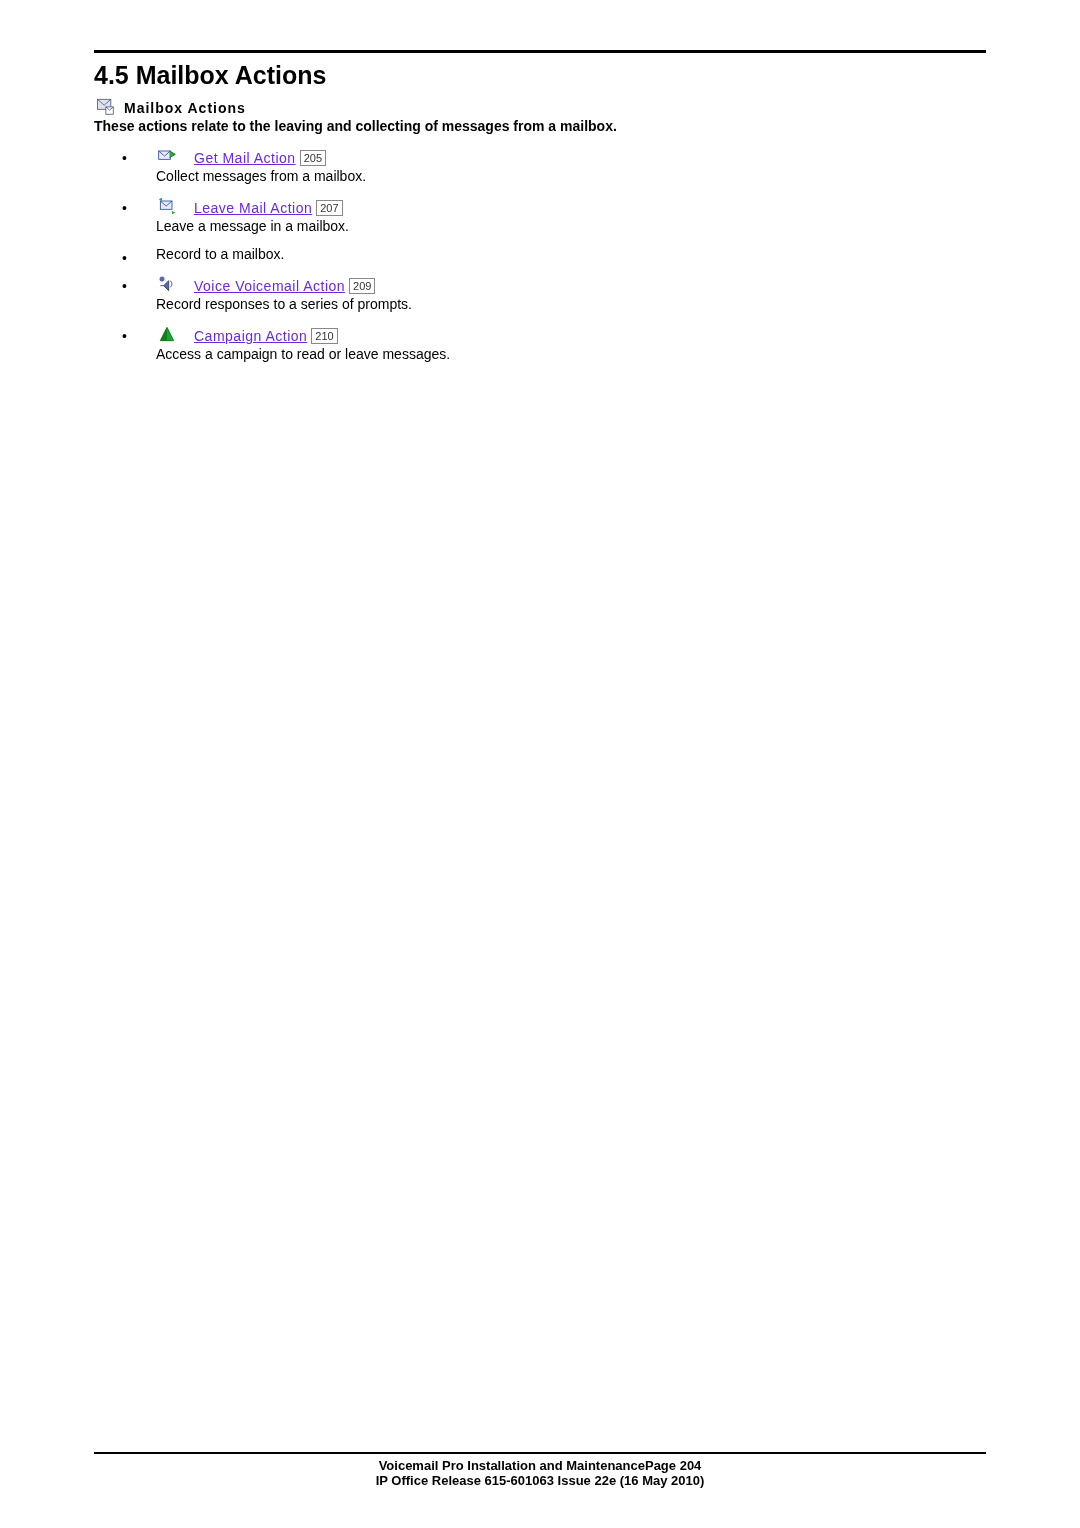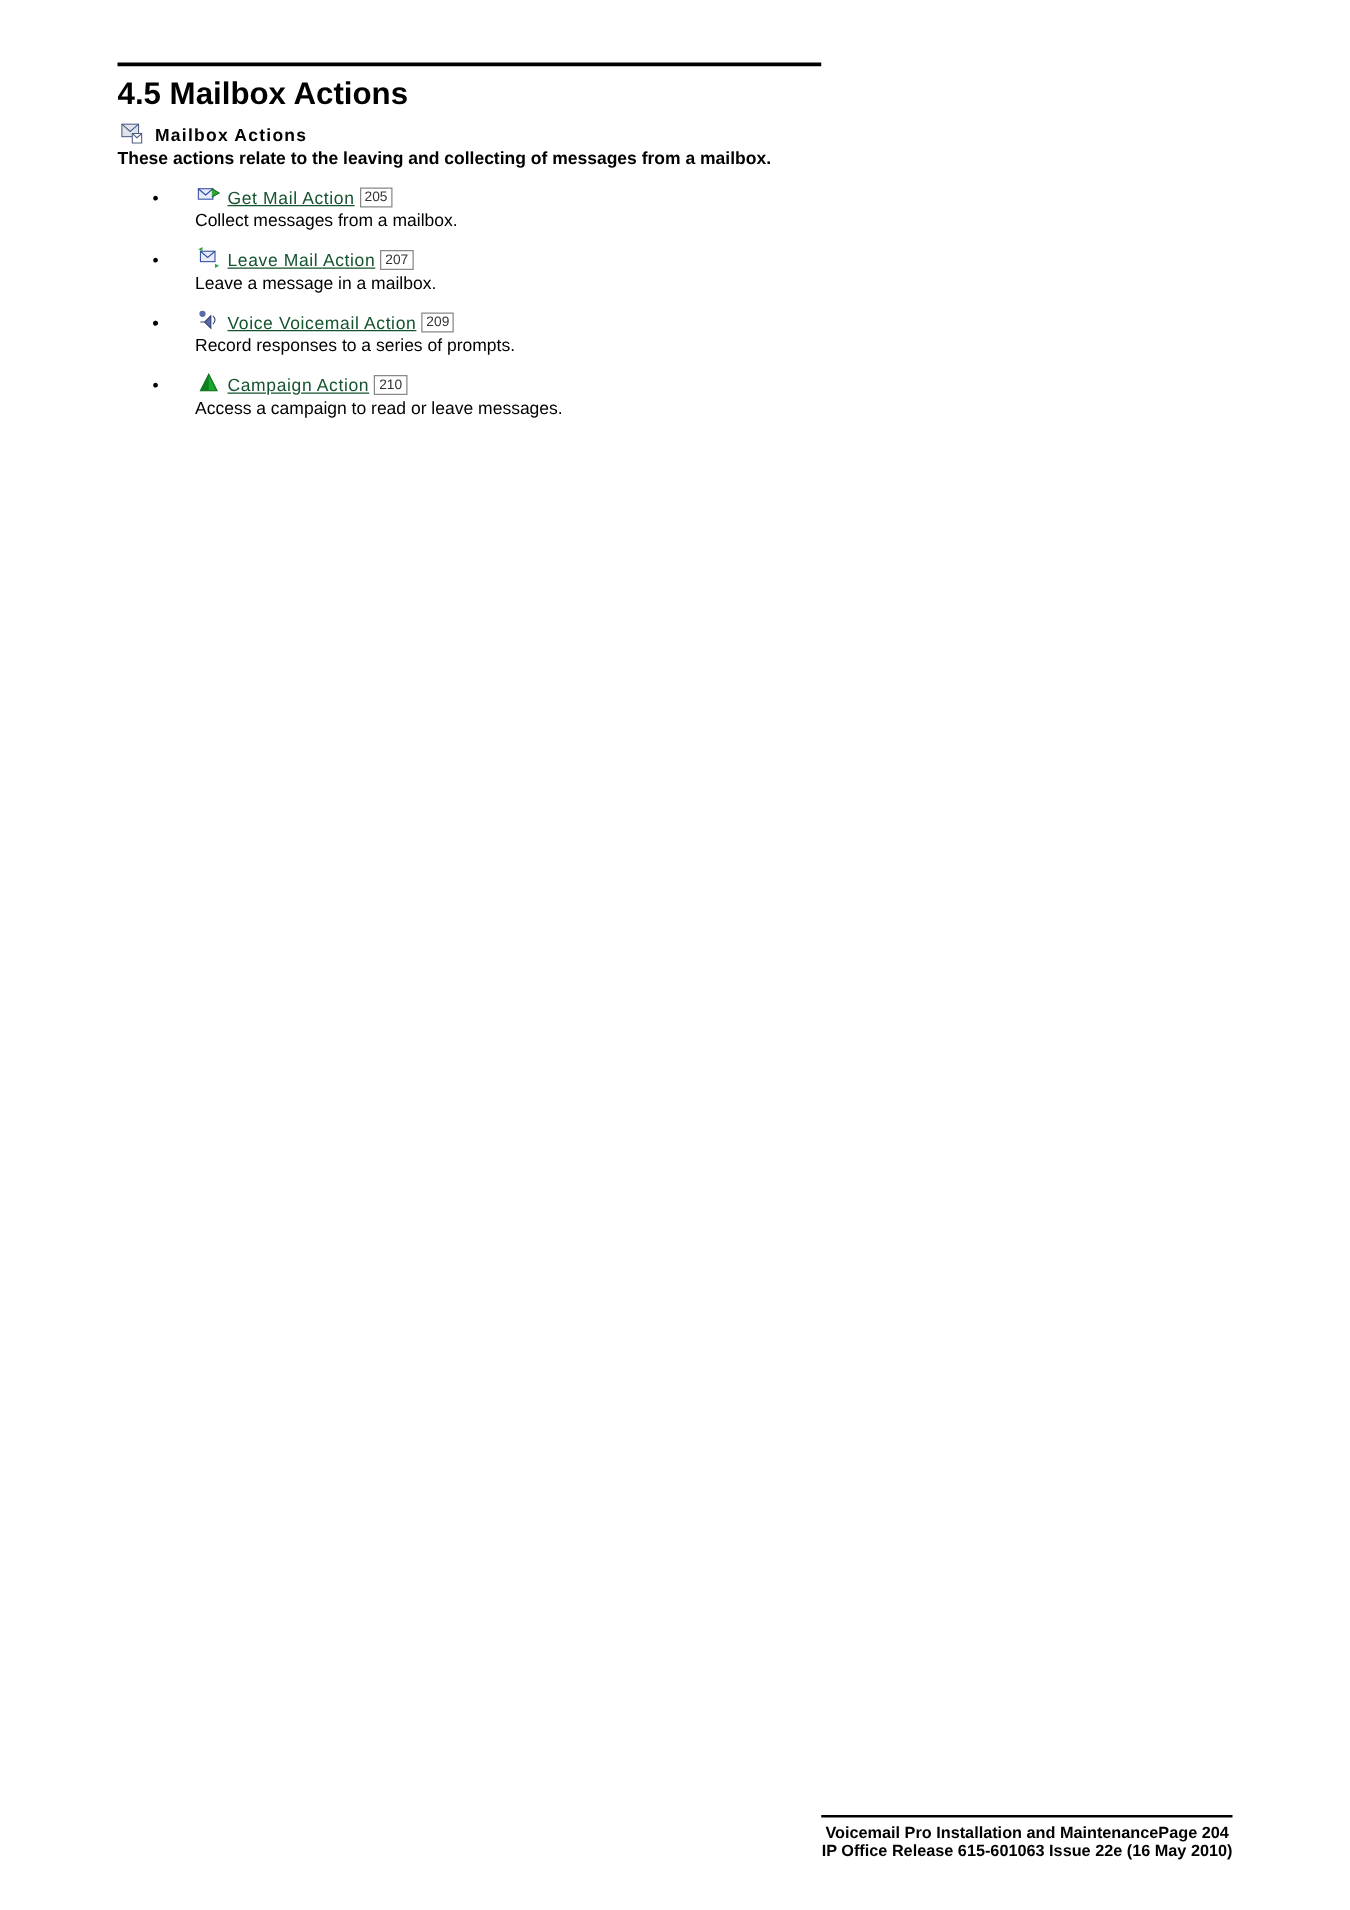--- a/index.html
+++ b/index.html
@@ -3,39 +3,39 @@
 <meta charset="utf-8">
 <style>
   * { box-sizing: border-box; margin: 0; padding: 0; }
   html, body { width: 1080px; height: 1528px; background: #fff; font-family: Verdana, Arial, sans-serif; color: #000; }
   .page {
     width: 1080px;
     height: 1528px;
     padding: 50px 94px 40px 94px;
     position: relative;
     display: flex;
-    flex-direction: row;
+    flex-direction: column;
   }
   .top-rule { border: none; border-top: 3px solid #000; margin-bottom: 8px; }
   h1.section-title { font-size: 25px; font-weight: bold; margin-top: 6px; margin-bottom: 6px; }
   .subtitle-line { display: flex; align-items: flex-end; gap: 8px; }
   .subtitle-text { font-size: 14px; font-weight: bold; letter-spacing: 1px; }
   .intro { font-size: 14px; margin-top: 2px; margin-bottom: 12px; font-weight: bold; }
   ul.actions { list-style: none; padding-left: 28px; }
   ul.actions > li { position: relative; padding-left: 34px; margin-bottom: 12px; }
   ul.actions > li::before {
     content: "•";
     position: absolute;
     left: 0;
     top: 4px;
     font-size: 14px;
     color: #000;
   }
   .link-line { display: flex; align-items: flex-end; gap: 4px; }
-  a.action-link { color: #14532d; text-decoration: underline; font-size: 14px; letter-spacing: 0.5px; }
+  a.action-link { color: #6d28d9; text-decoration: underline; font-size: 14px; letter-spacing: 0.5px; margin-left: 12px; }
   .page-ref { display: inline-block; border: 1px solid #888; padding: 0 3px; font-size: 11px; line-height: 14px; vertical-align: super; color: #333; }
   .desc { font-size: 14px; padding-left: 0; margin-top: 2px; }
   .content-body { flex: 1 1 auto; }
   .footer { margin-top: auto; }
   .bottom-rule { border: none; border-top: 2px solid #000; margin-bottom: 4px; }
   .footer-row { display: flex; justify-content: center; font-size: 13px; font-weight: bold; }
   
   .ico { display: inline-block; width: 22px; height: 20px; flex-shrink: 0; }
 </style>
 </head>
@@ -85,20 +85,21 @@
               <path d="M18 18 L22 20 L18 22 Z" fill="#2fa83a"></path>
             </svg>
           </span>
           <a href="#" class="action-link">Leave Mail Action</a>
           <span class="page-ref">207</span>
         </div>
         <div class="desc">Leave a message in a mailbox.</div>
       </li>
 
       <li>
+        <div class="desc">Record to a mailbox.</div>
       </li>
 
       <li>
         <div class="link-line">
           <span class="ico">
             <svg viewBox="0 0 24 24" width="22" height="20">
               <path d="M4 14 L8 14 L14 20 L14 8 L8 14" fill="#5a6aa9" stroke="#2d3a70" stroke-width="1"></path>
               <path d="M16 8 Q20 12 16 16" fill="none" stroke="#2d3a70" stroke-width="1"></path>
               <circle cx="6" cy="6" r="3" fill="#5a6aa9"></circle>
             </svg>

